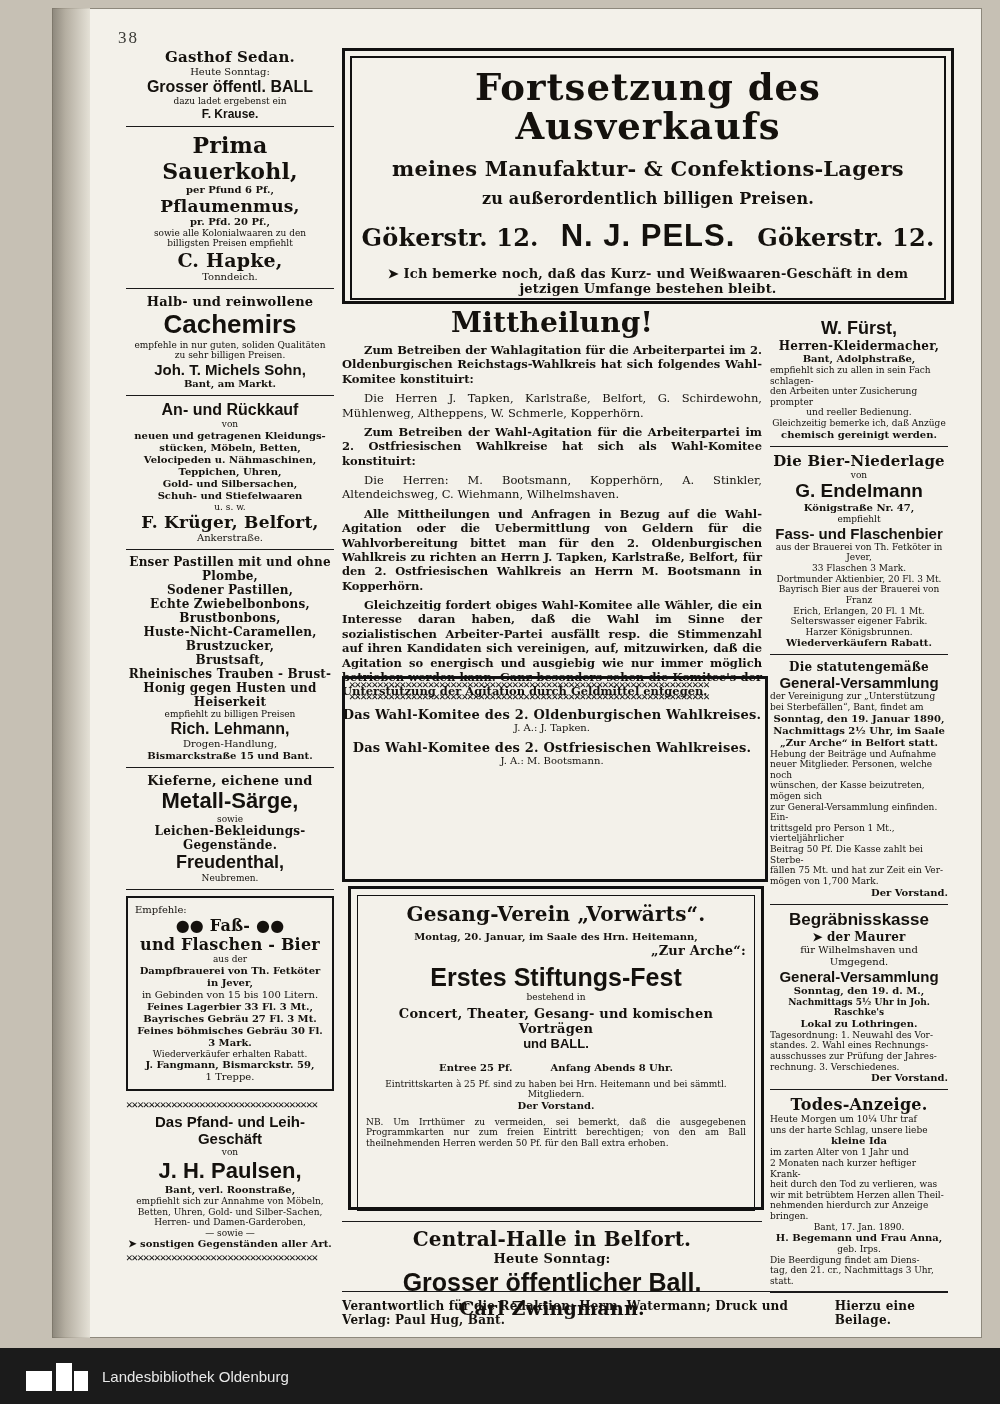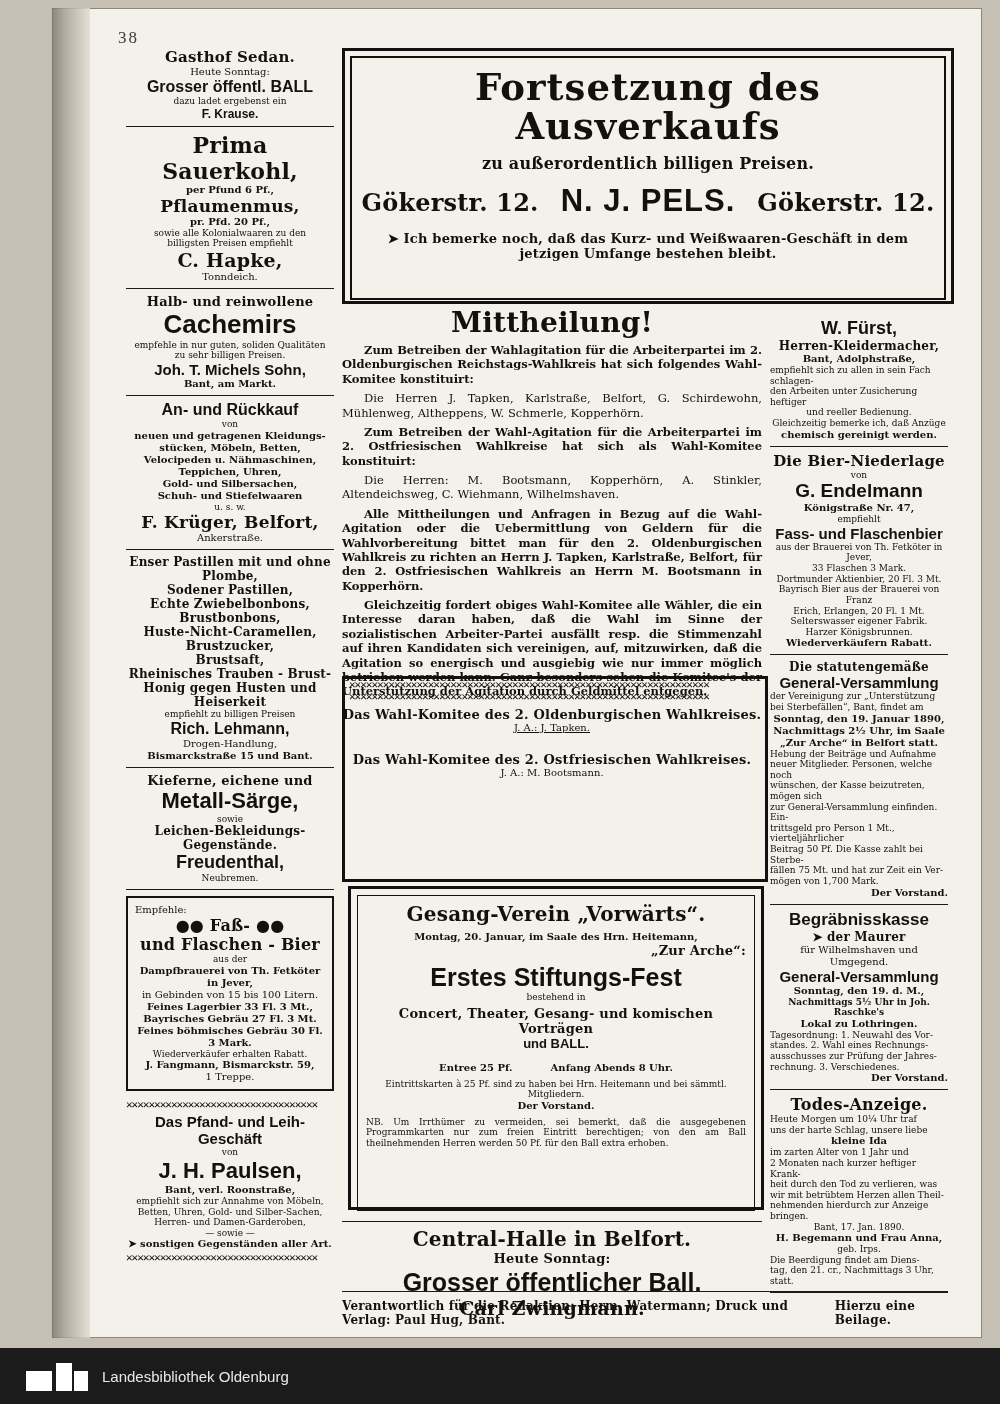--- a/index.html
+++ b/index.html
@@ -204,20 +204,21 @@
             <div class="tiny center">— sowie —</div>
             <div class="sm center" style="font-weight: bold;">➤ sonstigen Gegenständen aller Art.</div>
           </div>
         <div class="xborder" id="xb2">✕✕✕✕✕✕✕✕✕✕✕✕✕✕✕✕✕✕✕✕✕✕✕✕✕✕✕✕✕✕✕✕✕✕</div>
       </div>
     </div>
 
     <div id="adpels" class="box">
       <div class="inner">
         <div class="frak center" style="font-size:37px;line-height:1.05;margin-top:6px;letter-spacing:1px;">Fortsetzung des Ausverkaufs</div>
+        <div class="frak center" style="font-size:21px;margin-top:10px;">meines Manufaktur- &amp; Confektions-Lagers</div>
         <div class="frak center" style="font-size:16px;margin-top:8px;">zu außerordentlich billigen Preisen.</div>
         <div class="center" style="margin-top:10px;display:flex;justify-content:center;align-items:baseline;gap:22px;">
           <span class="frak" style="font-size:24px;">Gökerstr. 12.</span>
           <span class="sans" style="font-size:31px;font-weight:bold;letter-spacing:1px;">N. J. PELS.</span>
           <span class="frak" style="font-size:24px;">Gökerstr. 12.</span>
         </div>
         <div class="frak center" style="font-size:13px;margin-top:12px;">➤ Ich bemerke noch, daß das Kurz- und Weißwaaren-Geschäft in dem</div>
         <div class="frak center" style="font-size:13px;">jetzigen Umfange bestehen bleibt.</div>
       </div>
     </div>
@@ -226,21 +227,21 @@
       <div class="frak center" style="font-size:28px;margin-bottom:4px;">Mittheilung!</div>
       <div id="mittbody">
           <div class="md" style="text-align: justify; margin-bottom: 5px; text-indent: 22px; font-weight: bold;">Zum Betreiben der Wahlagitation für die Arbeiterpartei im 2. Oldenburgischen Reichstags-Wahlkreis hat sich folgendes Wahl-Komitee konstituirt:</div>
           <div class="md" style="text-align: justify; margin-bottom: 5px; text-indent: 22px; font-weight: normal;">Die Herren J. Tapken, Karlstraße, Belfort, G. Schirdewohn, Mühlenweg, Altheppens, W. Schmerle, Kopperhörn.</div>
           <div class="md" style="text-align: justify; margin-bottom: 5px; text-indent: 22px; font-weight: bold;">Zum Betreiben der Wahl-Agitation für die Arbeiterpartei im 2. Ostfriesischen Wahlkreise hat sich als Wahl-Komitee konstituirt:</div>
           <div class="md" style="text-align: justify; margin-bottom: 5px; text-indent: 22px; font-weight: normal;">Die Herren: M. Bootsmann, Kopperhörn, A. Stinkler, Altendeichsweg, C. Wiehmann, Wilhelmshaven.</div>
           <div class="md" style="text-align: justify; margin-bottom: 5px; text-indent: 22px; font-weight: bold;">Alle Mittheilungen und Anfragen in Bezug auf die Wahl-Agitation oder die Uebermittlung von Geldern für die Wahlvorbereitung bittet man für den 2. Oldenburgischen Wahlkreis zu richten an Herrn J. Tapken, Karlstraße, Belfort, für den 2. Ostfriesischen Wahlkreis an Herrn M. Bootsmann in Kopperhörn.</div>
           <div class="md" style="text-align: justify; margin-bottom: 5px; text-indent: 22px; font-weight: bold;">Gleichzeitig fordert obiges Wahl-Komitee alle Wähler, die ein Interesse daran haben, daß die Wahl im Sinne der sozialistischen Arbeiter-Partei ausfällt resp. die Stimmenzahl auf ihren Kandidaten sich vereinigen, auf, mitzuwirken, daß die Agitation so energisch und ausgiebig wie nur immer möglich betrieben werden kann. Ganz besonders sehen die Komitee's der Unterstützung der Agitation durch Geldmittel entgegen.</div>
         </div>
       <div class="frak center" style="font-size:13px;margin-top:8px;">Das Wahl-Komitee des 2. Oldenburgischen Wahlkreises.</div>
-      <div class="center sm" style="margin-bottom:18px;text-decoration:underline;">J. A.: J. Tapken.</div>
+      <div class="center sm" style="margin-bottom:6px;">J. A.: J. Tapken.</div>
       <div class="frak center" style="font-size:13px;">Das Wahl-Komitee des 2. Ostfriesischen Wahlkreises.</div>
       <div class="center sm">J. A.: M. Bootsmann.</div>
     </div>
 
     <div id="tyarks">
       <div class="xborder" style="padding:0 4px;" id="tx1">✕✕✕✕✕✕✕✕✕✕✕✕✕✕✕✕✕✕✕✕✕✕✕✕✕✕✕✕✕✕✕✕✕✕✕✕✕✕✕✕✕✕✕✕✕✕✕✕✕✕✕✕✕✕✕✕✕✕✕✕✕✕✕✕</div>
       <div class="xborder" style="padding:0 4px;" id="tx2">✕✕✕✕✕✕✕✕✕✕✕✕✕✕✕✕✕✕✕✕✕✕✕✕✕✕✕✕✕✕✕✕✕✕✕✕✕✕✕✕✕✕✕✕✕✕✕✕✕✕✕✕✕✕✕✕✕✕✕✕✕✕✕✕</div>
     </div>
 
     <div id="gesang">
@@ -271,21 +272,21 @@
       <div class="frak center" style="font-size:19px;">Carl Zwingmann.</div>
     </div>
 
     <div class="colR">
       <div id="rightstack">
           <div class="blk">
             <div class="sans center" style="font-weight: bold; font-size: 18px;">W. Fürst,</div>
             <div class="frak center" style="font-size: 12px;">Herren-Kleidermacher,</div>
             <div class="sm center" style="font-weight: bold;">Bant, Adolphstraße,</div>
             <div class="tiny">empfiehlt sich zu allen in sein Fach schlagen-</div>
-            <div class="tiny">den Arbeiten unter Zusicherung heftiger</div>
+            <div class="tiny">den Arbeiten unter Zusicherung prompter</div>
             <div class="tiny center">und reeller Bedienung.</div>
             <div class="tiny center">Gleichzeitig bemerke ich, daß Anzüge</div>
             <div class="sm center" style="font-weight: bold;">chemisch gereinigt werden.</div>
           </div>
           <div class="rule"></div>
           <div class="blk">
             <div class="frak center" style="font-size: 15px;">Die Bier-Niederlage</div>
             <div class="tiny center">von</div>
             <div class="sans center" style="font-weight: bold; font-size: 19px;">G. Endelmann</div>
             <div class="sm center" style="font-weight: bold;">Königstraße Nr. 47,</div>

